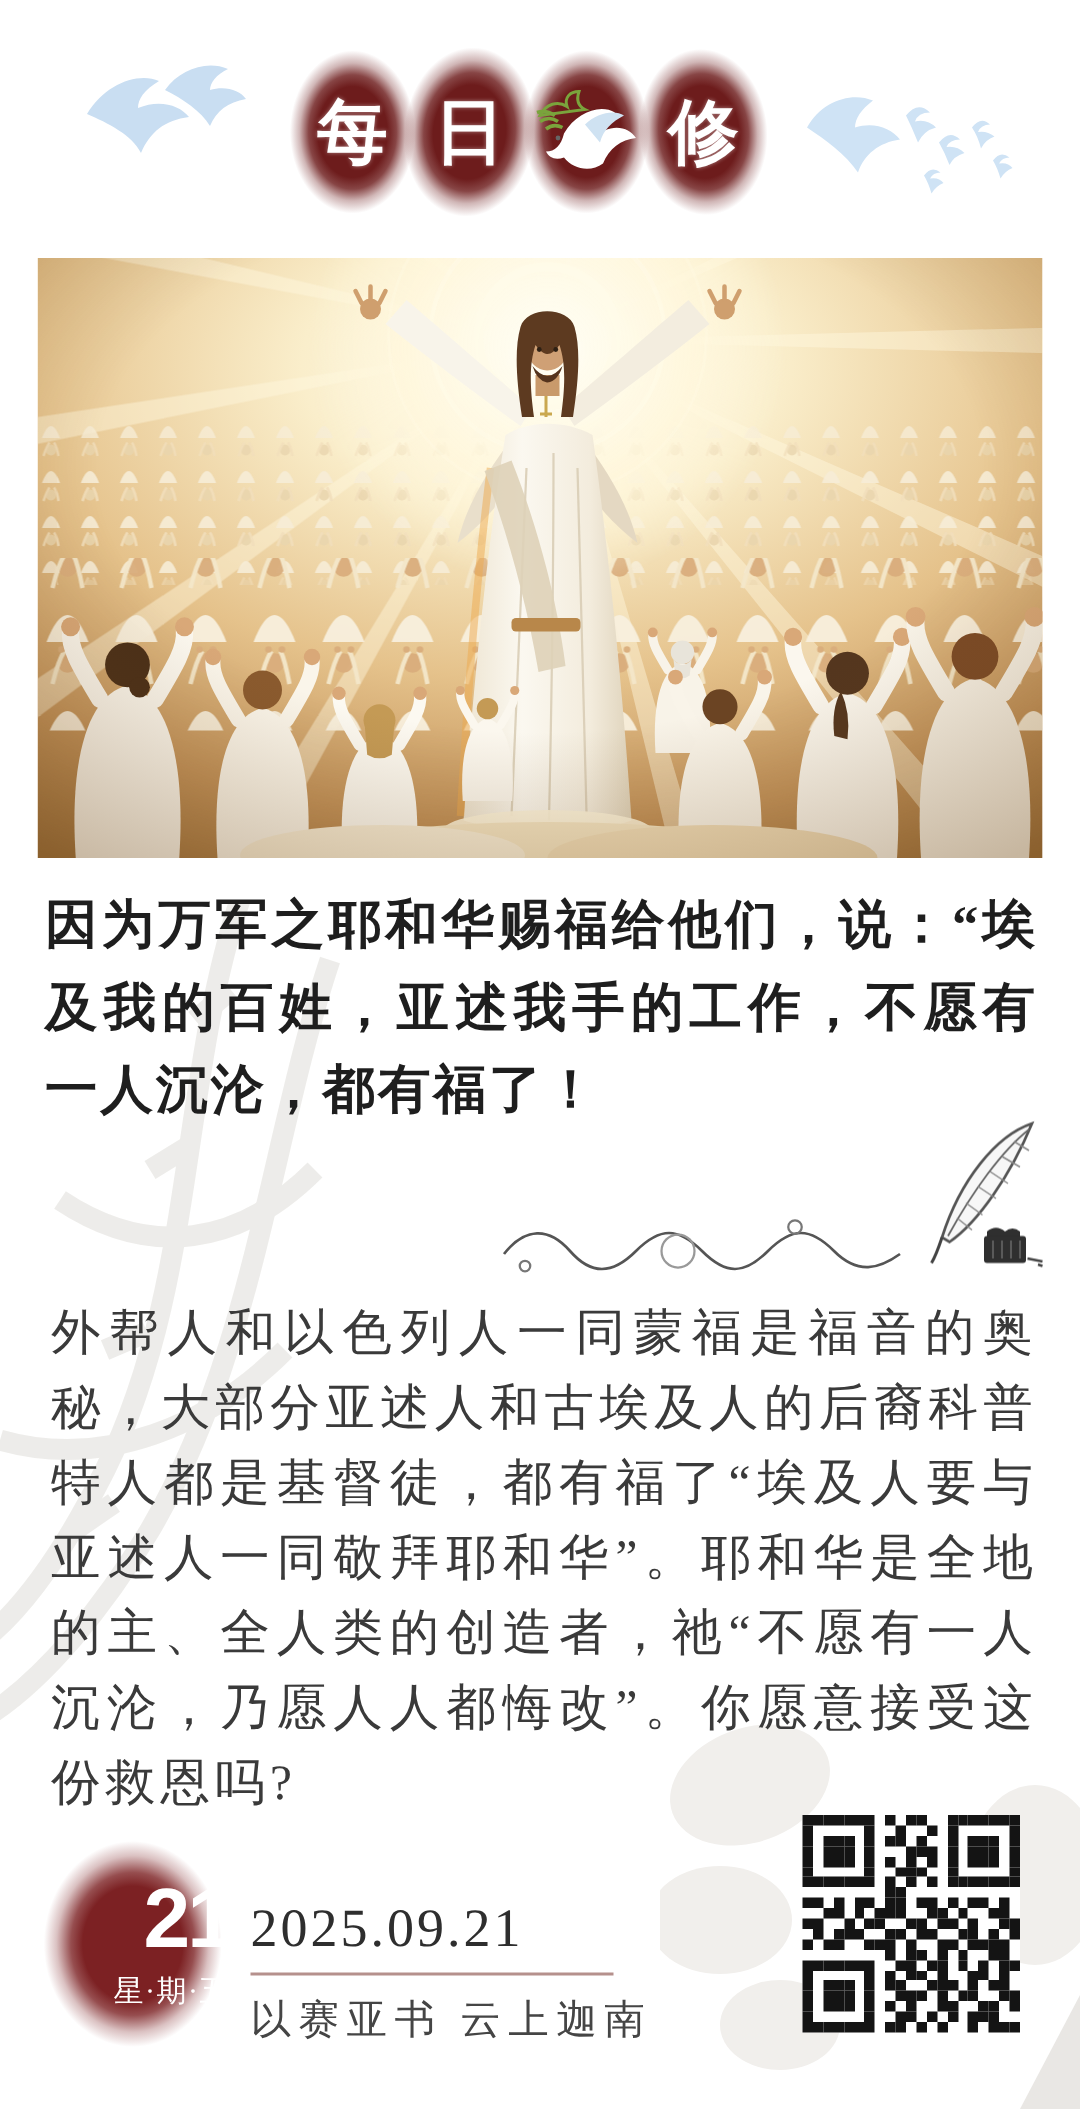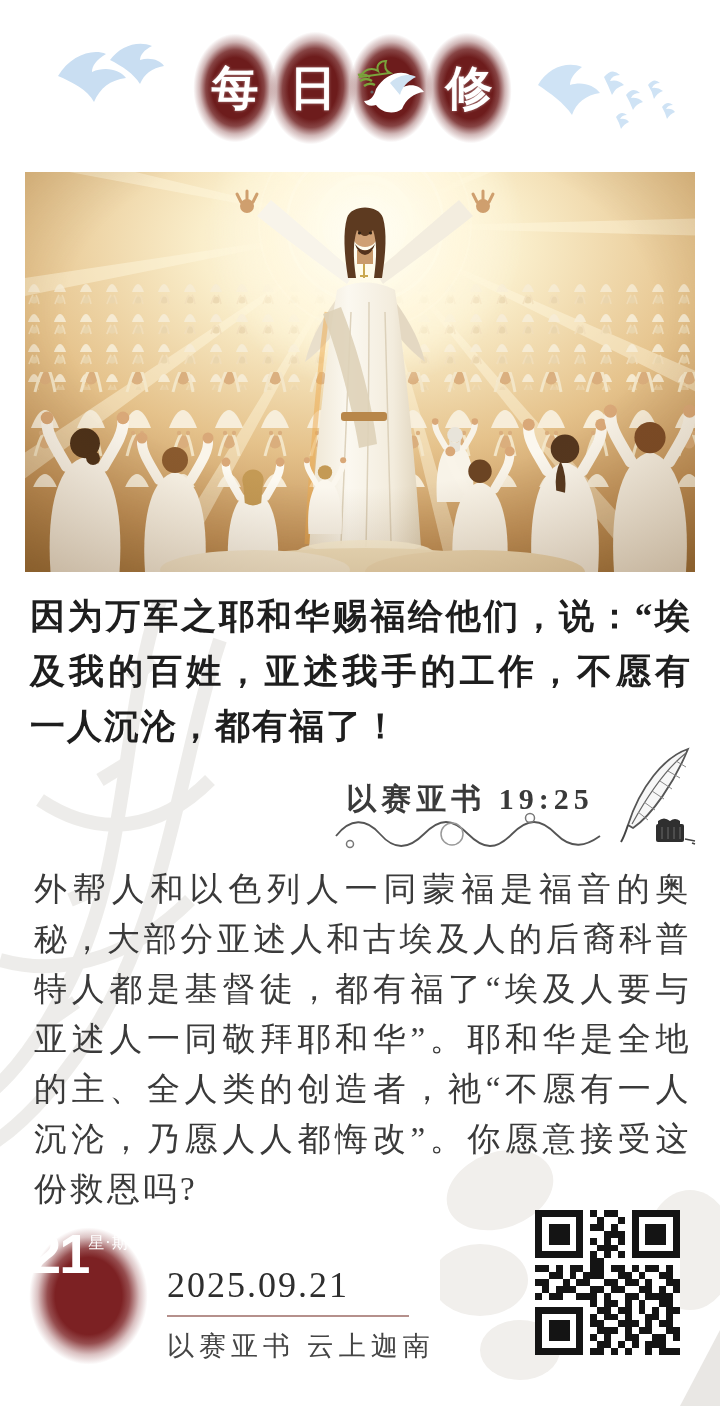--- a/index.html
+++ b/index.html
@@ -33,24 +33,24 @@
     font-size:30px; font-weight:bold; letter-spacing:5px; color:#3a3a3a; }
   .squiggle { position:absolute; left:332px; top:806px; }
   .quill    { position:absolute; left:610px; top:745px; }
 
   
   .commentary { position:absolute; left:34px; top:864px; width:658px;
     font-size:33px; line-height:50px; letter-spacing:3.5px; color:#3a3a3a; text-align:justify; }
 
   
   .day-blob { position:absolute; left:28px; top:1226px; width:126px; height:140px;
-    display:flex; flex-direction:row; align-items:flex-start; justify-content:center;
+    display:flex; flex-direction:column; align-items:flex-end; justify-content:center;
     background: radial-gradient(closest-side at 48% 50%, #7c2123 0%, #7c2123 55%, rgba(124,33,35,.8) 68%, rgba(124,33,35,.28) 84%, rgba(124,33,35,0) 98%); }
   .day-num  { font-family:"Liberation Sans","DejaVu Sans",sans-serif; font-weight:bold; font-size:56px; line-height:1; color:#fff; letter-spacing:-2px; }
-  .day-week { margin-top:7px; color:#fff; font-size:16px; letter-spacing:1px; }
+  .day-week { margin-top:7px; color:#fff; font-size:20px; letter-spacing:1px; }
   .date-block { position:absolute; left:167px; top:1264px; }
   .date-text  { font-size:36px; color:#2e2e2e; letter-spacing:2px; }
   .date-line  { width:242px; height:2px; background:#b5908c; margin:9px 0 11px; }
   .scan-text  { font-size:27px; color:#454545; letter-spacing:5px; }
   .qr { position:absolute; left:535px; top:1210px; width:145px; height:145px;
     display:grid; grid-template-columns:repeat(21,1fr); grid-auto-rows:1fr; background:#fff; }
   .qr .qm { background:#141414; }
 
   
   .wm { position:absolute; pointer-events:none; }
@@ -289,21 +289,20 @@
         <ellipse cx="230" cy="398" rx="95" ry="20" fill="#f8eed8"></ellipse>
         <ellipse cx="450" cy="400" rx="110" ry="22" fill="#f0ddb9"></ellipse>
       </g>
 
       <rect width="670" height="400" fill="url(#vig)"></rect>
     </svg>
   </div>
 
   <div class="scripture">因为万军之耶和华赐福给他们，说：“埃及我的百姓，亚述我手的工作，不愿有一人沉沦，都有福了！</div>
 
-  <div class="reference">以赛亚书 19:25</div>
 
   <svg class="squiggle" width="285" height="48" viewBox="0 0 285 48">
     <path d="M4 30 C18 12 34 12 48 28 S76 44 92 28 S120 12 136 28 S164 44 180 28 S208 12 224 28 S254 40 268 30" fill="none" stroke="#555" stroke-width="1.8"></path>
     <circle cx="18" cy="38" r="3.5" fill="none" stroke="#777" stroke-width="1.5"></circle>
     <circle cx="120" cy="28" r="11" fill="none" stroke="#999" stroke-width="1.5"></circle>
     <circle cx="198" cy="12" r="4.5" fill="none" stroke="#777" stroke-width="1.5"></circle>
   </svg>
 
   <svg class="quill" width="88" height="102" viewBox="0 0 88 102">
     <path d="M78 4 C54 12 30 42 18 80 L23 83 C42 70 64 38 78 4 Z" fill="#f7f7f7" stroke="#555" stroke-width="1.8"></path>

